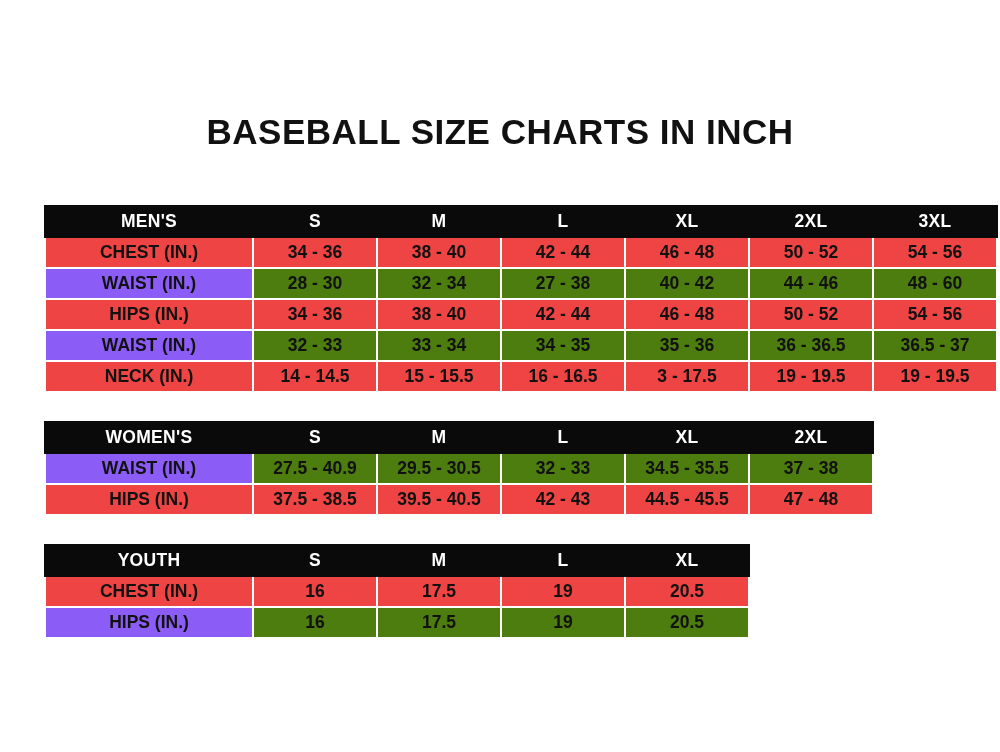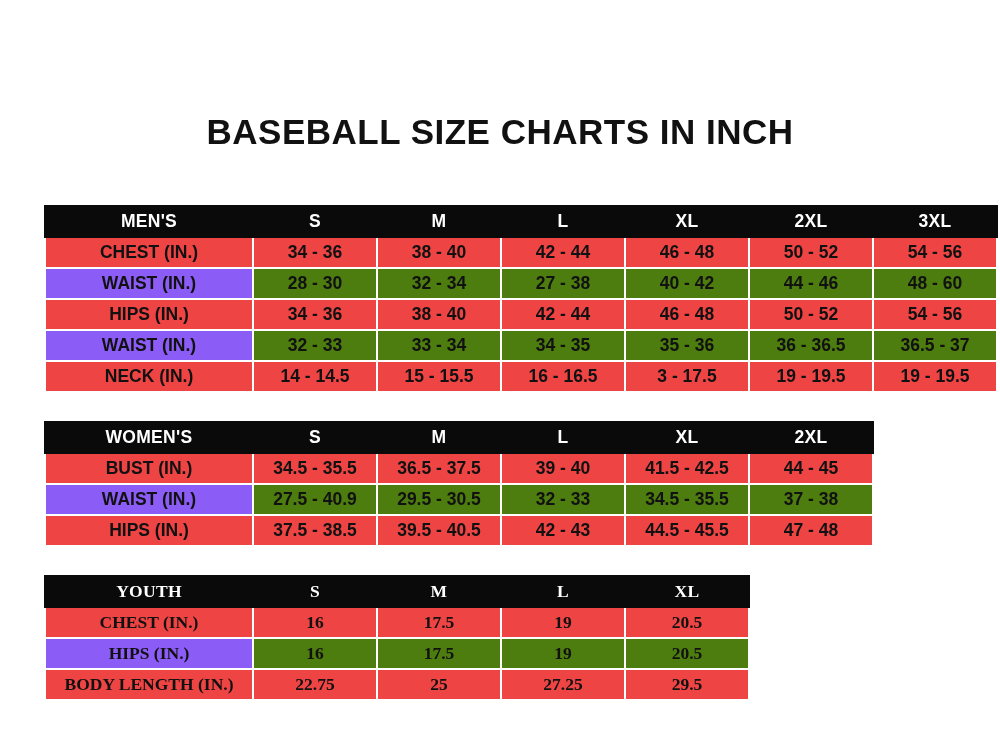--- a/index.html
+++ b/index.html
@@ -32,21 +32,21 @@
   .tables {
     padding: 4px 0 0 0;
   }
   table {
     border-collapse: collapse;
     table-layout: fixed;
     margin-left: 44px;
   }
   table.mens { margin-top: 49px; }
   table.womens { margin-top: 28px; }
-  table.youth { margin-top: 28px; font-family: Liberation Serif, serif; }
+  table.youth { margin-top: 28px; }
 
   th, td {
     border: 2px solid #ffffff;
     height: 31px;
     text-align: center;
     vertical-align: middle;
     font-size: 17.5px;
     font-weight: bold;
     color: #111111;
     padding: 0 2px;
@@ -174,28 +174,20 @@
         <tr>
           <th class="lbl">WOMEN'S</th>
           <th>S</th>
           <th>M</th>
           <th>L</th>
           <th>XL</th>
           <th>2XL</th>
         </tr>
       </thead>
       <tbody>
-        <tr class="odd">
-          <td class="rowlabel">BUST (IN.)</td>
-          <td>34.5 - 35.5</td>
-          <td>36.5 - 37.5</td>
-          <td>39 - 40</td>
-          <td>41.5 - 42.5</td>
-          <td>44 - 45</td>
-        </tr>
         <tr class="even">
           <td class="rowlabel">WAIST (IN.)</td>
           <td>27.5 - 40.9</td>
           <td>29.5 - 30.5</td>
           <td>32 - 33</td>
           <td>34.5 - 35.5</td>
           <td>37 - 38</td>
         </tr>
         <tr class="odd">
           <td class="rowlabel">HIPS (IN.)</td>
@@ -233,24 +225,17 @@
           <td>19</td>
           <td>20.5</td>
         </tr>
         <tr class="even">
           <td class="rowlabel">HIPS (IN.)</td>
           <td>16</td>
           <td>17.5</td>
           <td>19</td>
           <td>20.5</td>
         </tr>
-        <tr class="odd">
-          <td class="rowlabel">BODY LENGTH (IN.)</td>
-          <td>22.75</td>
-          <td>25</td>
-          <td>27.25</td>
-          <td>29.5</td>
-        </tr>
       </tbody>
     </table>
 
   </div>
 </div>
 
 </body></html>

